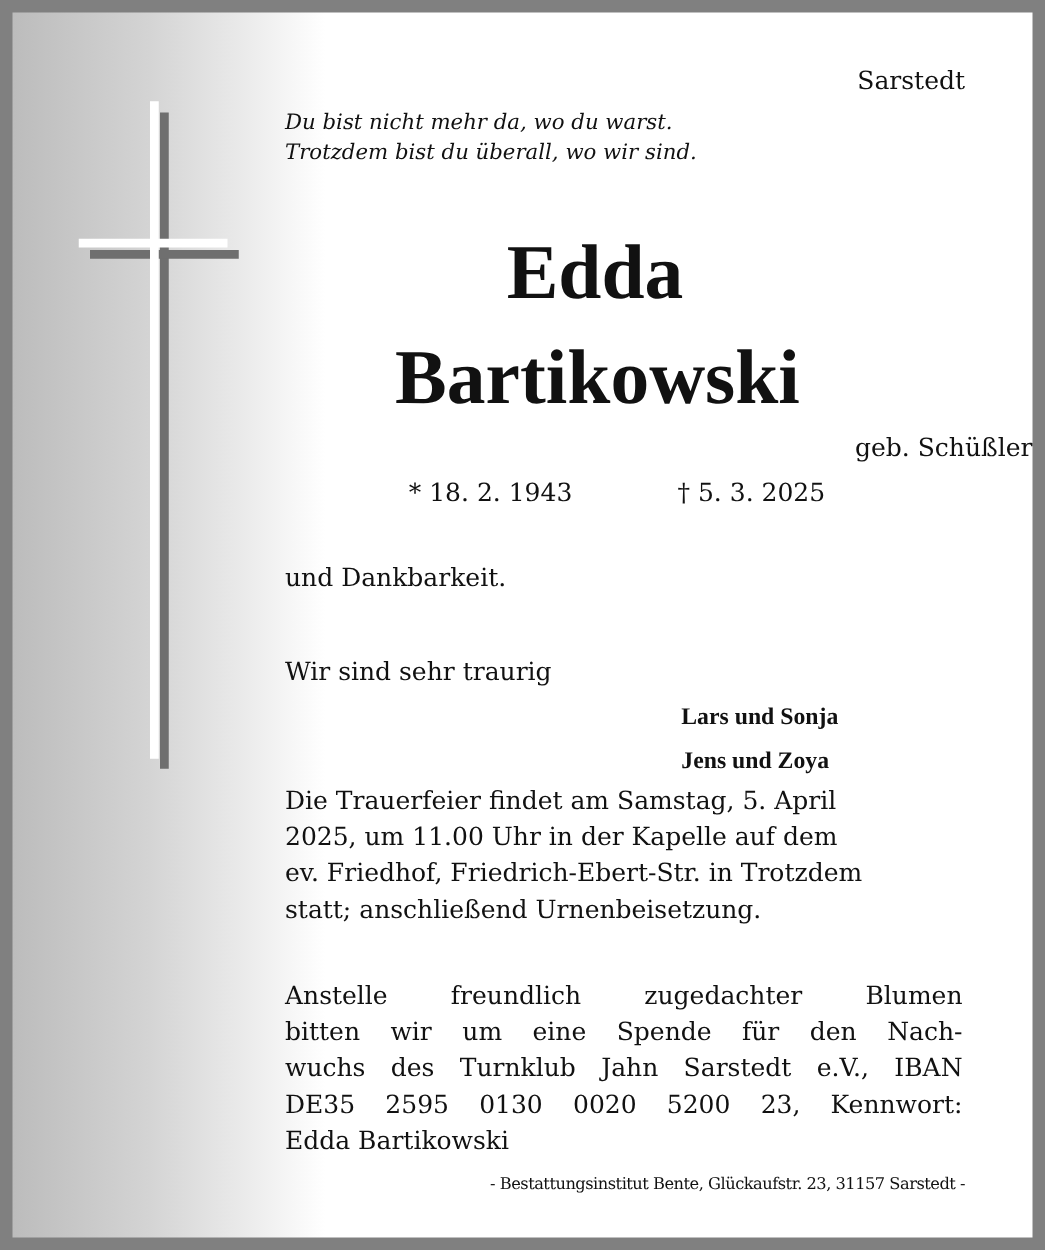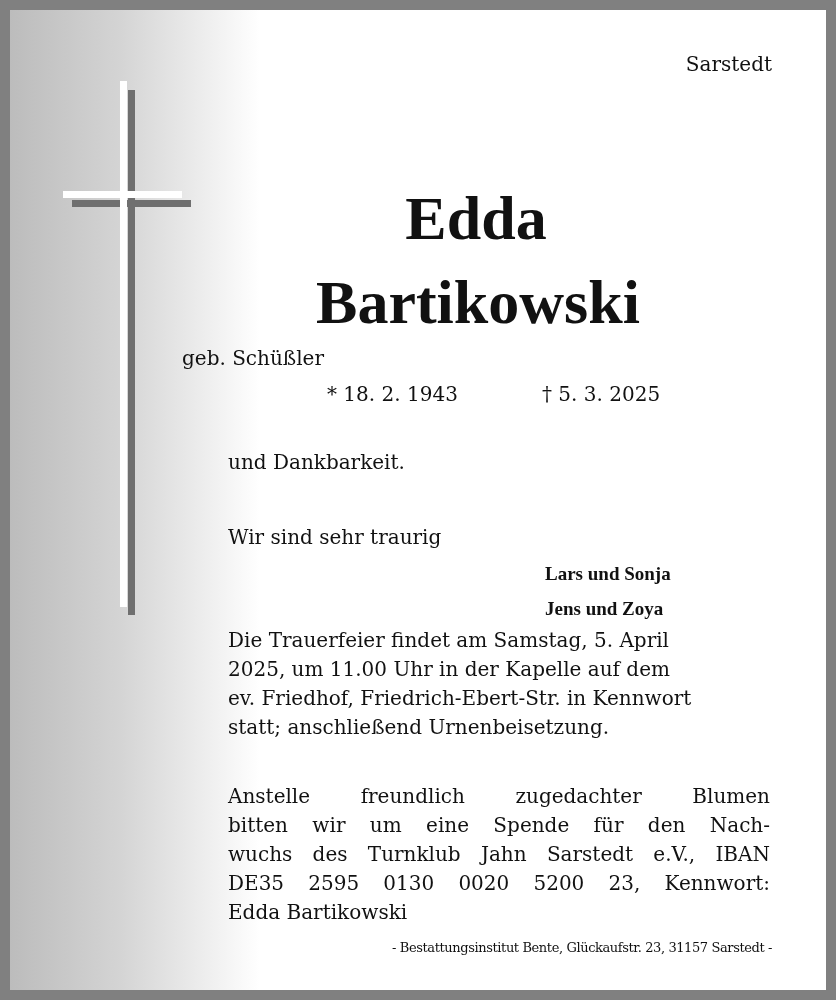--- a/index.html
+++ b/index.html
@@ -14,21 +14,21 @@
   .cross-v { left: 110px; top: 71px; width: 7px; height: 526px; background: #ffffff; }
   .cross-h { left: 53px; top: 181px; width: 119px; height: 7px; background: #ffffff; }
 
   .serif { font-family: "DejaVu Serif", "Liberation Serif", serif; color: #111; }
   .t { position: absolute; white-space: nowrap; }
 
   .place { right: 54px; top: 42px; font-size: 20px; }
   .quote { left: 218px; top: 76px; font-size: 17px; font-style: italic; line-height: 24px; }
   .name1 { left: 0; width: 816px; padding-left: 116px; box-sizing: border-box; text-align: center; top: 172px; font-size: 62px; font-weight: bold; font-family: "Liberation Serif", serif; line-height: 72px; }
   .name2 { left: 0; width: 816px; padding-left: 120px; box-sizing: border-box; text-align: center; top: 256px; font-size: 62px; font-weight: bold; font-family: "Liberation Serif", serif; line-height: 72px; }
-  .maiden { left: 0; width: 816px; padding-left: 172px; box-sizing: border-box; text-align: left; top: 336px; font-size: 20px; }
+  .maiden { left: 0; width: 816px; padding-left: 172px; box-sizing: border-box; text-align: right; top: 336px; font-size: 20px; }
   .born { left: 317px; top: 372px; font-size: 20px; }
   .died { left: 532px; top: 372px; font-size: 20px; }
   .body1 { left: 218px; top: 438px; font-size: 20px; line-height: 29px; }
   .body2 { left: 218px; top: 515px; font-size: 20px; }
   .family { left: 535px; top: 546px; font-size: 19px; font-weight: bold; font-family: "Liberation Serif", serif; line-height: 35px; }
   .para { position: absolute; left: 218px; width: 542px; font-size: 20px; line-height: 29px; }
   .para1 { top: 616px; }
   .para2 { top: 772px; text-align: justify; }
   .para2 .line { display: block; text-align: justify; text-align-last: justify; }
   .para2 .line.last { text-align-last: left; }
@@ -41,20 +41,24 @@
 <div class="card">
   <div>
     <div class="bar cross-v-shadow"></div>
     <div class="bar cross-h-shadow"></div>
     <div class="bar cross-v"></div>
     <div class="bar cross-h"></div>
   </div>
 
   <div class="t serif place">Sarstedt</div>
 
+  <div class="t serif quote">
+    <div>Du bist nicht mehr da, wo du warst.</div>
+    <div>Trotzdem bist du überall, wo wir sind.</div>
+  </div>
 
   <div class="t serif name1">Edda</div>
   <div class="t serif name2">Bartikowski</div>
   <div class="t serif maiden">geb. Schüßler</div>
   <div class="t serif born">* 18. 2. 1943</div>
   <div class="t serif died">† 5. 3. 2025</div>
 
   <div class="t serif body1">
     <div>und Dankbarkeit.</div>
   </div>
@@ -62,21 +66,21 @@
   <div class="t serif body2">Wir sind sehr traurig</div>
 
   <div class="t serif family">
     <div>Lars und Sonja</div>
     <div>Jens und Zoya</div>
   </div>
 
   <div class="para para1 serif">
     <span class="line">Die Trauerfeier findet am Samstag, 5. April</span>
     <span class="line">2025, um 11.00 Uhr in der Kapelle auf dem</span>
-    <span class="line">ev. Friedhof, Friedrich-Ebert-Str. in Kennwort</span>
+    <span class="line">ev. Friedhof, Friedrich-Ebert-Str. in Trotzdem</span>
     <span class="line">statt; anschließend Urnenbeisetzung.</span>
   </div>
 
   <div class="para para2 serif">
     <span class="line">Anstelle freundlich zugedachter Blumen</span>
     <span class="line">bitten wir um eine Spende für den Nach-</span>
     <span class="line">wuchs des Turnklub Jahn Sarstedt e.V., IBAN</span>
     <span class="line">DE35 2595 0130 0020 5200 23, Kennwort:</span>
     <span class="line last">Edda Bartikowski</span>
   </div>

